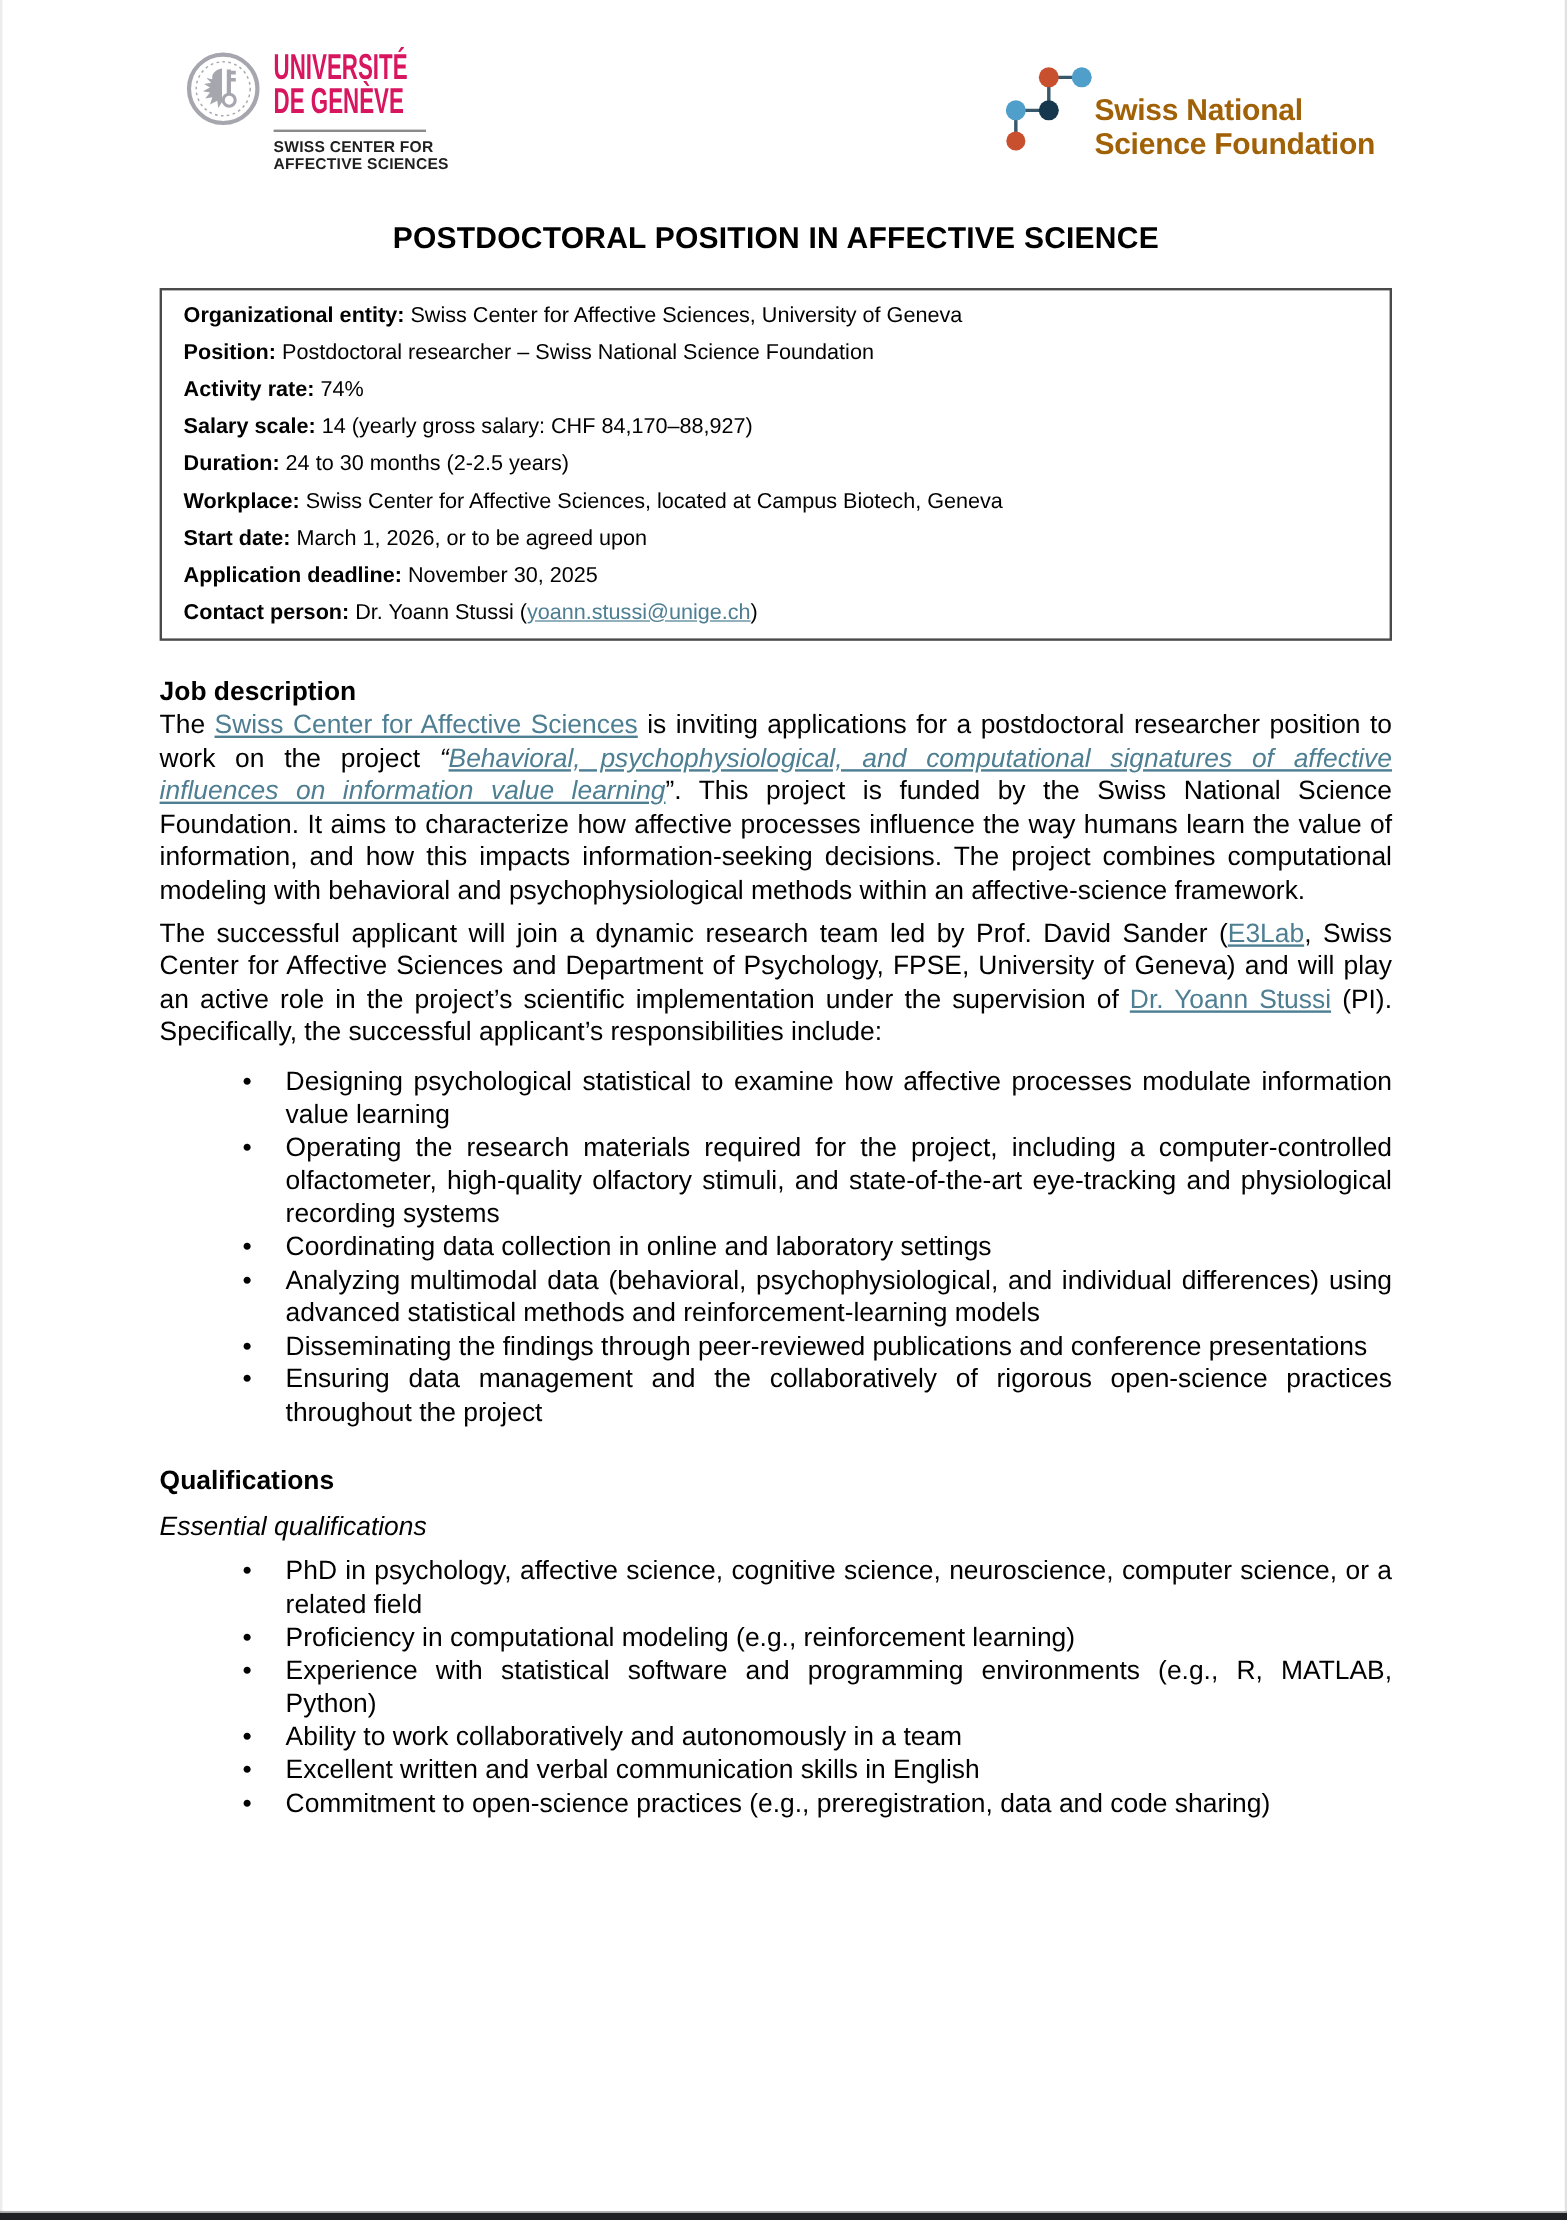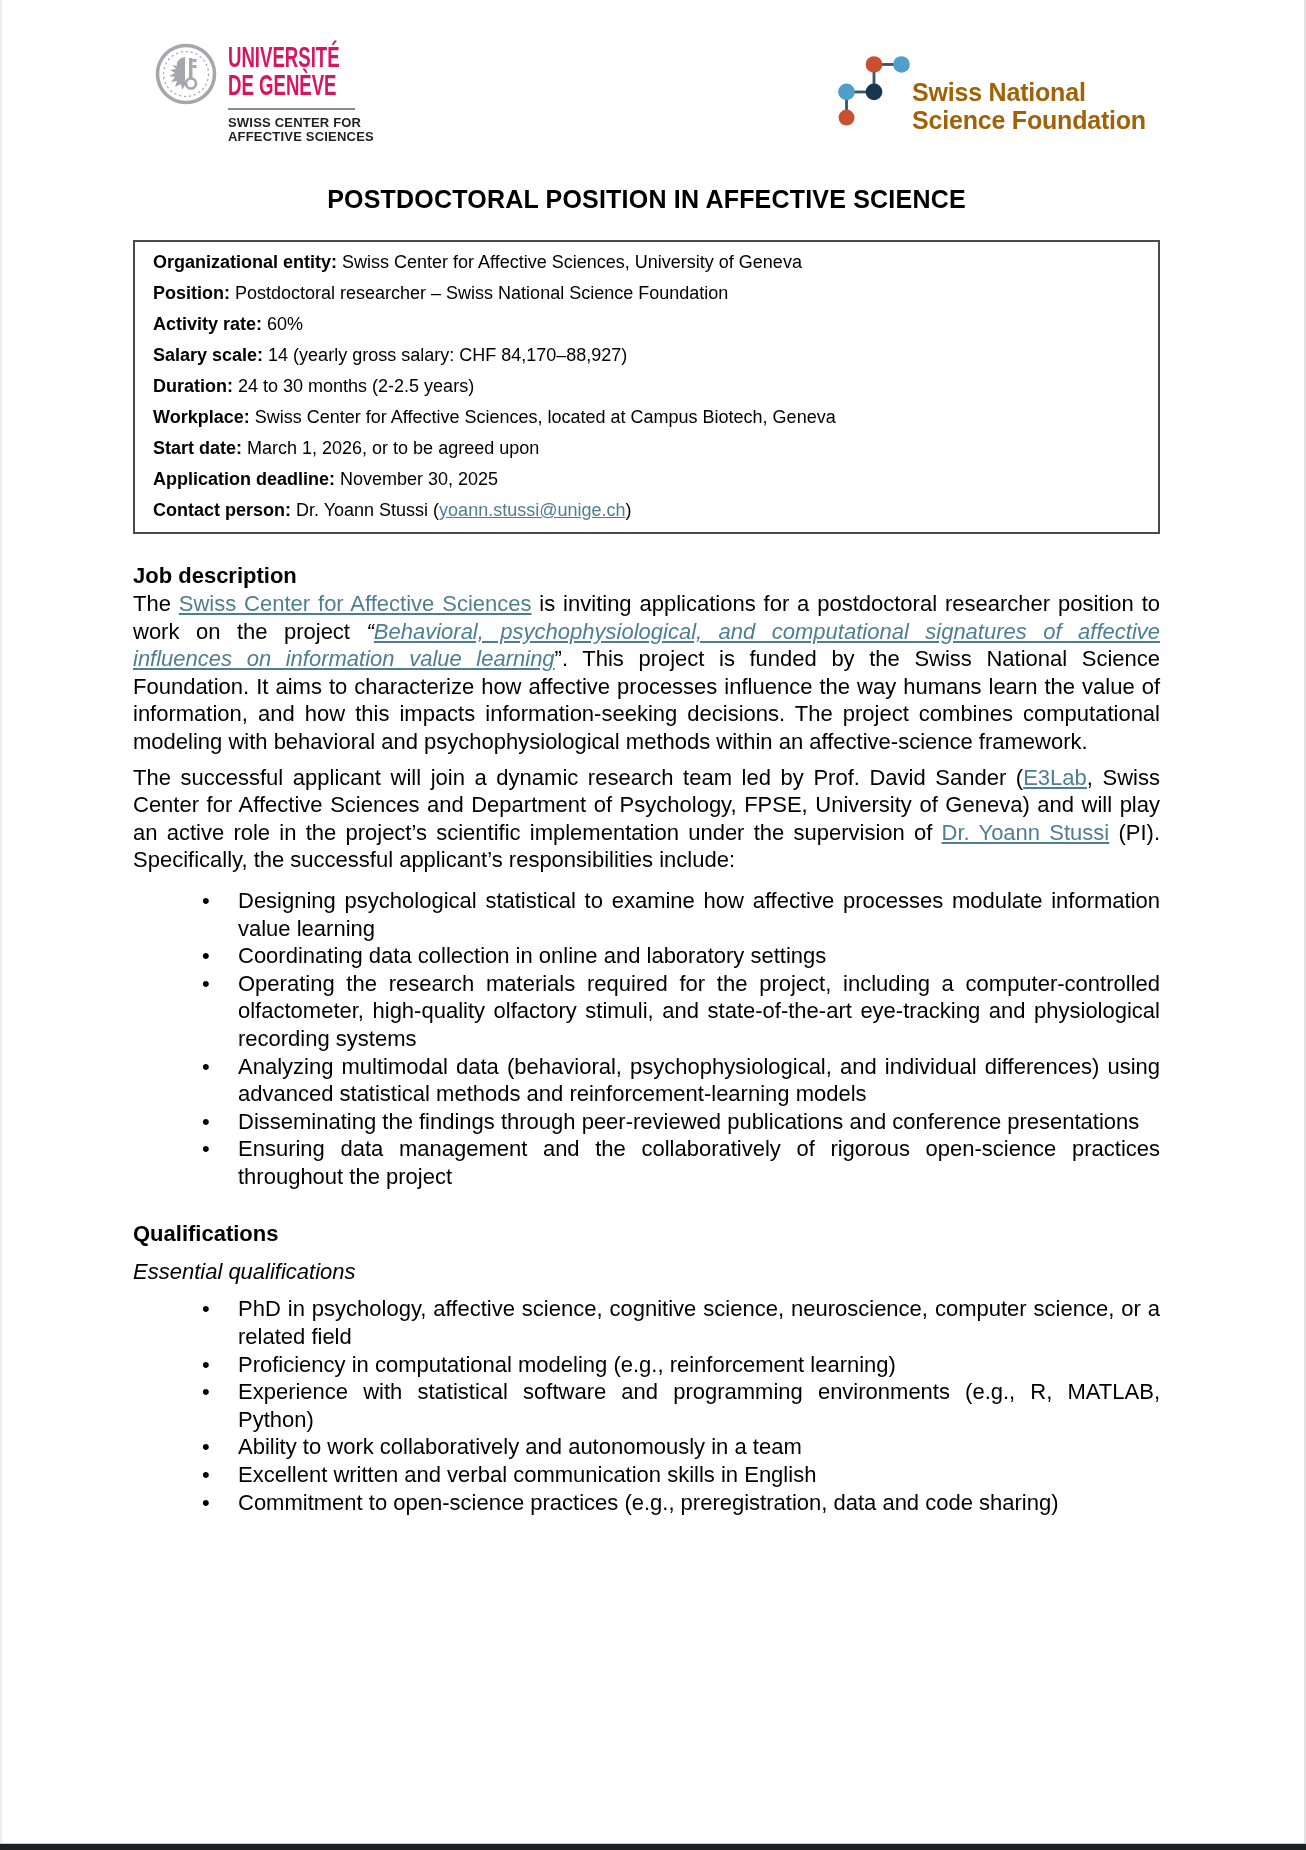--- a/index.html
+++ b/index.html
@@ -110,40 +110,40 @@
       </div>
     </div>
 
   </div>
 
   <h1 class="doc-title">POSTDOCTORAL POSITION IN AFFECTIVE SCIENCE</h1>
 
   <div class="details-box">
       <div class="box-row"><span class="b">Organizational entity:</span><span> Swiss Center for Affective Sciences, University of Geneva</span></div>
       <div class="box-row"><span class="b">Position:</span><span> Postdoctoral researcher – Swiss National Science Foundation</span></div>
-      <div class="box-row"><span class="b">Activity rate:</span><span> 60%</span></div>
+      <div class="box-row"><span class="b">Activity rate:</span><span> 74%</span></div>
       <div class="box-row"><span class="b">Salary scale:</span><span> 14 (yearly gross salary: CHF 84,170–88,927)</span></div>
       <div class="box-row"><span class="b">Duration:</span><span> 24 to 30 months (2-2.5 years)</span></div>
       <div class="box-row"><span class="b">Workplace:</span><span> Swiss Center for Affective Sciences, located at Campus Biotech, Geneva</span></div>
       <div class="box-row"><span class="b">Start date:</span><span> March 1, 2026, or to be agreed upon</span></div>
       <div class="box-row"><span class="b">Application deadline:</span><span> November 30, 2025</span></div>
       <div class="box-row"><span class="b">Contact person:</span><span> Dr. Yoann Stussi (</span><span class="link">yoann.stussi@unige.ch</span><span>)</span></div>
     </div>
 
   <h2 class="section-h">Job description</h2>
 
   <div class="paras">
       <p><span>The </span><span class="link">Swiss Center for Affective Sciences</span><span> is inviting applications for a postdoctoral researcher position to work on the project </span><span class="i">“</span><span class="linki">Behavioral, psychophysiological, and computational signatures of affective influences on information value learning</span><span>”. This project is funded by the Swiss National Science Foundation. It aims to characterize how affective processes influence the way humans learn the value of information, and how this impacts information-seeking decisions. The project combines computational modeling with behavioral and psychophysiological methods within an affective-science framework.</span></p>
       <p><span>The successful applicant will join a dynamic research team led by Prof. David Sander (</span><span class="link">E3Lab</span><span>, Swiss Center for Affective Sciences and Department of Psychology, FPSE, University of Geneva) and will play an active role in the project’s scientific implementation under the supervision of </span><span class="link">Dr. Yoann Stussi</span><span> (PI). Specifically, the successful applicant’s responsibilities include:</span></p>
     </div>
 
   <ul class="bullets">
       <li>Designing psychological statistical to examine how affective processes modulate information value learning</li>
+      <li>Operating the research materials required for the project, including a computer-controlled olfactometer, high-quality olfactory stimuli, and state-of-the-art eye-tracking and physiological recording systems</li>
       <li>Coordinating data collection in online and laboratory settings</li>
-      <li>Operating the research materials required for the project, including a computer-controlled olfactometer, high-quality olfactory stimuli, and state-of-the-art eye-tracking and physiological recording systems</li>
       <li>Analyzing multimodal data (behavioral, psychophysiological, and individual differences) using advanced statistical methods and reinforcement-learning models</li>
       <li>Disseminating the findings through peer-reviewed publications and conference presentations</li>
       <li>Ensuring data management and the collaboratively of rigorous open-science practices throughout the project</li>
     </ul>
 
   <h2 class="section-h qual-h">Qualifications</h2>
 
   <div class="essential">Essential qualifications</div>
 
   <ul class="bullets essential-list">

